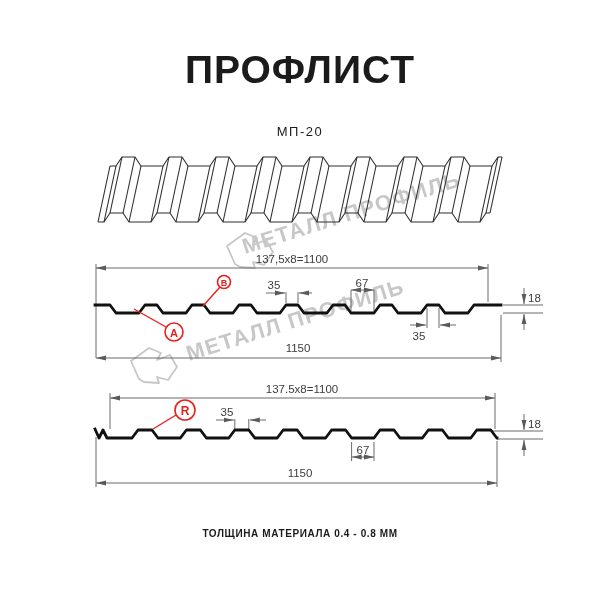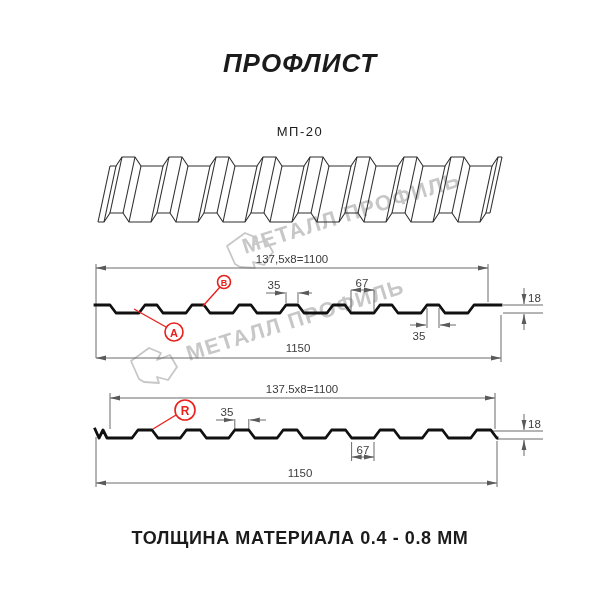--- a/index.html
+++ b/index.html
@@ -3,23 +3,23 @@
 <meta charset="utf-8">
 <style>
   :root{
     --red:#e8211d; --dim-line:#6a6a6a; --dim-text:#3d3d3d; --profile:#111111;
     --wireframe:#2f2f2f; --watermark:#c7c7c7; --heading:#1b1b1b;
   }
   html,body{margin:0;padding:0}
   body{width:600px;height:600px;background:#ffffff;position:relative;overflow:hidden;
        font-family:"Liberation Sans",sans-serif;}
   .abs-center{position:absolute;left:0;width:600px;text-align:center;color:var(--heading)}
-  .title{top:48px;font-size:26px;font-weight:800;letter-spacing:1px;font-style:italic;}
+  .title{top:48px;font-size:39px;font-weight:800;letter-spacing:1px;}
   .subtitle{top:84px;font-size:13px;font-weight:500;letter-spacing:1.5px;margin-top:40px;}
-  .footer{top:528px;font-size:18px;font-weight:600;letter-spacing:.6px;}
+  .footer{top:528px;font-size:10px;font-weight:600;letter-spacing:.6px;}
   svg{position:absolute;left:0;top:0;}
   .dimline{stroke:var(--dim-line);stroke-width:1;fill:none}
   .dimtxt{font-family:"Liberation Sans",sans-serif;font-size:11.5px;fill:var(--dim-text)}
   .profile{stroke:var(--profile);stroke-width:2.8;fill:none;stroke-linejoin:round;stroke-linecap:square}
   .wf{stroke:var(--wireframe);stroke-width:1.1;fill:none;stroke-linejoin:round}
   .redline{stroke:var(--red);stroke-width:1.4;fill:none}
   .redcirc{stroke:var(--red);stroke-width:1.6;fill:#ffffff}
   .redtxt{font-family:"Liberation Sans",sans-serif;fill:var(--red);font-weight:700;text-anchor:middle}
   .wm{stroke:var(--watermark);stroke-width:1.8;fill:none;stroke-linejoin:round}
   .wmtxt{font-family:"Liberation Sans",sans-serif;font-weight:700;font-size:21.5px;

